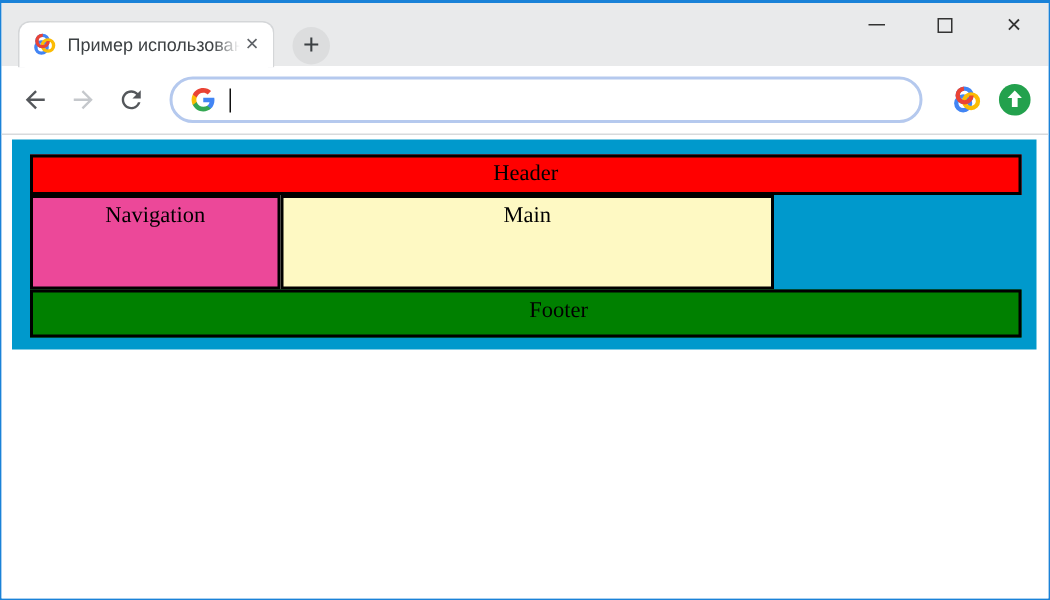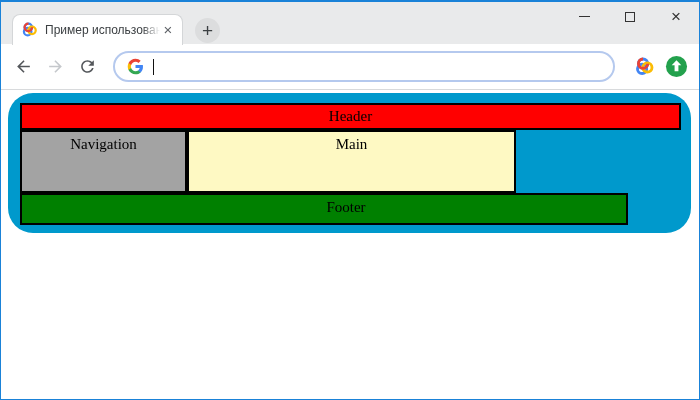--- a/index.html
+++ b/index.html
@@ -79,21 +79,21 @@
     position:absolute; left:7px; top:3px; width:683px; height:140px;
   }
   .block{
     position:absolute; border:2px solid #000;
     font-family:"Liberation Serif", serif; font-size:15px; color:#000;
     text-align:center;
   }
   .block-header{ left:12px; top:10px;  width:661px; height:27px; display:flex; align-items:center; justify-content:center; }
   .block-nav   { left:12px; top:37px;  width:167px; height:63px; padding-top:4px; }
   .block-main  { left:179px; top:37px; width:329px; height:63px; padding-top:4px; }
-  .block-footer{ left:12px; top:100px; width:608px; height:32px; padding-top:4px;padding-left:44px; }
+  .block-footer{ left:12px; top:100px; width:661px; height:32px; padding-top:4px;padding-left:44px; }
 </style>
 </head>
 <body>
 
 <div class="window">
 
   <div class="titlebar">
     <div class="tab">
       <span class="favicon">
         <svg viewBox="0 0 24 24">
@@ -160,25 +160,25 @@
     </button>
     <button class="ext-btn">
       <svg viewBox="0 0 24 24">
         <circle cx="12" cy="12" r="11" fill="#23A14D"></circle>
         <path d="M12 5.5l5 5.2h-3v6.3h-4v-6.3H7z" fill="#fff"></path>
       </svg>
     </button>
   </div>
 
   <div class="content">
-    <div class="layout-container" style="background: rgb(0, 153, 204); border-radius: 25px;">
+    <div class="layout-container" style="background: rgb(0, 153, 204);">
       <div class="block block-header" style="background: rgb(255, 0, 0);">
         <span>Header</span>
       </div>
-      <div class="block block-nav" style="background: #a3a3a3;">
+      <div class="block block-nav" style="background: #ec4899;">
         <span>Navigation</span>
       </div>
       <div class="block block-main" style="background: #fef9c3;">
         <span>Main</span>
       </div>
       <div class="block block-footer" style="background: rgb(0, 128, 0);">
         <span>Footer</span>
       </div>
     </div>
   </div>

